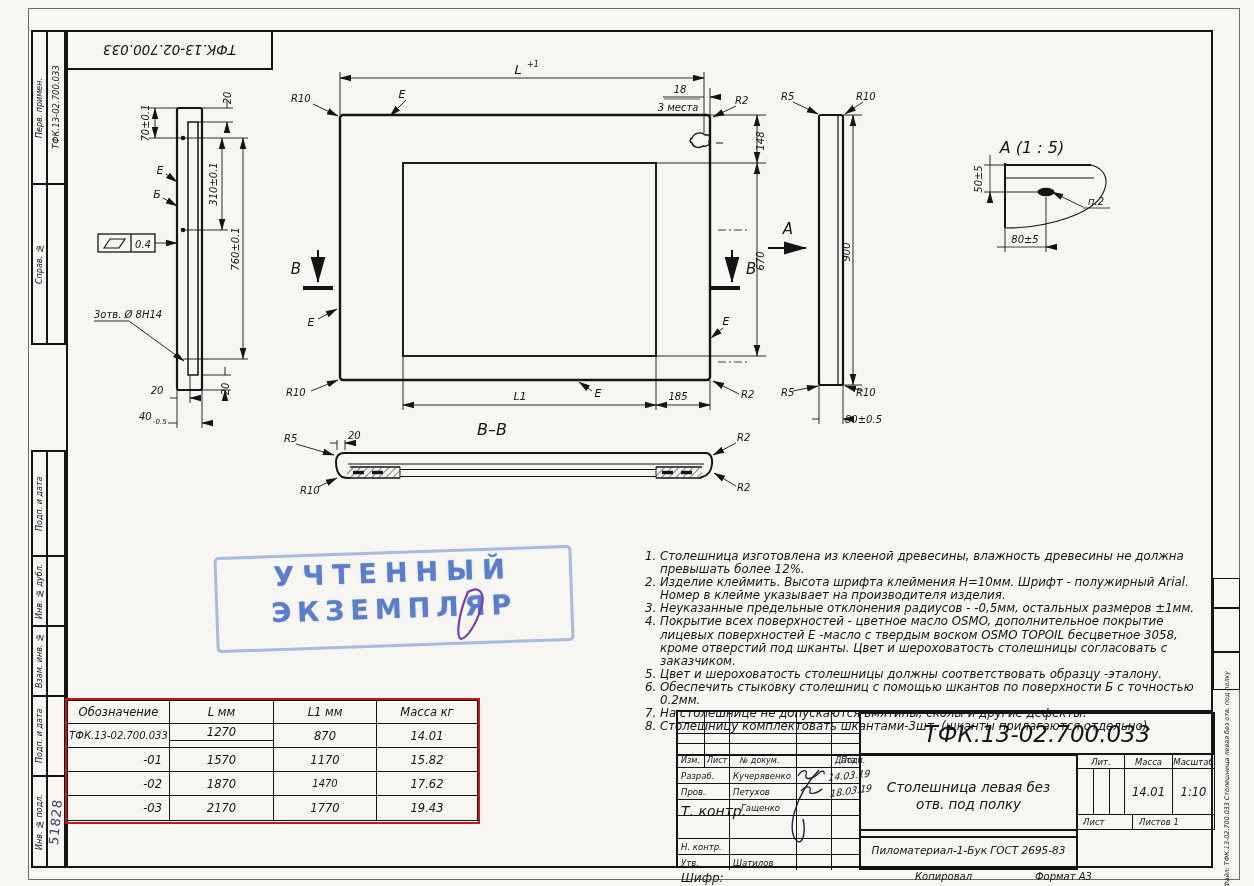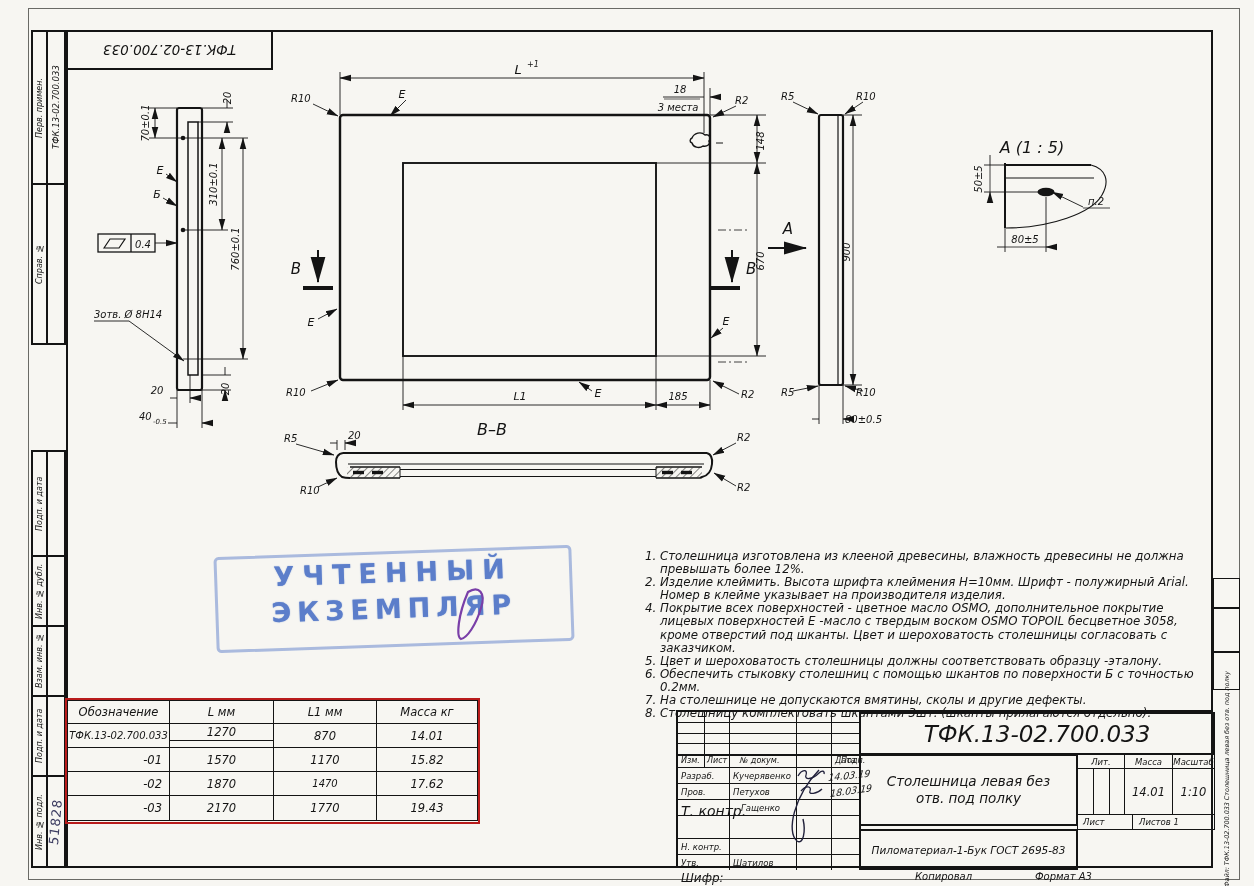--- a/index.html
+++ b/index.html
@@ -262,20 +262,21 @@
     <div style="font-size:27px;letter-spacing:8px;margin-top:3px;">УЧТЕННЫЙ</div>
     <div style="font-size:27px;letter-spacing:6px;margin-top:5px;">ЭКЗЕМПЛЯР</div>
   </div>
   <svg class="abs" style="left:448px;top:578px;" width="44" height="72">
     <path d="M20,14 C31,7 38,15 33,30 C28,47 19,60 13,61 C8,59 10,37 20,14 Z" stroke="#7a3fa8" stroke-width="2.2" fill="none"></path>
   </svg>
 
   <div class="abs it" style="left:645px;top:550px;width:570px;font-size:11.8px;line-height:13.1px;">
     <p class="note">1. Столешница изготовлена из клееной древесины, влажность древесины не должна превышать более 12%.</p>
     <p class="note">2. Изделие клеймить. Высота шрифта клеймения Н=10мм. Шрифт - полужирный Arial. Номер в клейме указывает на производителя изделия.</p>
+    <p class="note">3. Неуказанные предельные отклонения радиусов - -0,5мм, остальных размеров ±1мм.</p>
     <p class="note">4. Покрытие всех поверхностей - цветное масло OSMO, дополнительное покрытие лицевых поверхностей Е -масло с твердым воском OSMO TOPOIL бесцветное 3058, кроме отверстий под шканты. Цвет и шероховатость столешницы согласовать с заказчиком.</p>
     <p class="note">5. Цвет и шероховатость столешницы должны соответствовать образцу -эталону.</p>
     <p class="note">6. Обеспечить стыковку столешниц с помощью шкантов по поверхности Б с точностью 0.2мм.</p>
     <p class="note">7. На столешнице не допускаются вмятины, сколы и другие дефекты.</p>
     <p class="note">8. Столешницу комплектовать шкантами-3шт. (шканты прилагаются отдельно).</p>
   </div>
 
   <div class="abs" style="left:65px;top:698px;width:415px;height:126px;border:2px solid #b91c1c;">
 
     <div class="cell" style="left:0;top:0;width:103px;height:24px;font-size:11.5px;">Обозначение</div>
@@ -331,21 +332,21 @@
     <span class="tbt" style="left:55px;top:59px;font-size:8.5px;">Кучерявенко</span>
     <span class="tbt" style="left:3px;top:75px;font-size:8.5px;">Пров.</span>
     <span class="tbt" style="left:55px;top:75px;font-size:8.5px;">Петухов</span>
     <span class="tbt" style="left:3px;top:91px;font-size:14px;">Т. контр.</span>
     <span class="tbt" style="left:63px;top:91px;font-size:8.5px;">Гащенко</span>
     <span class="tbt" style="left:3px;top:130px;font-size:8.5px;">Н. контр.</span>
     <span class="tbt" style="left:3px;top:146px;font-size:8.5px;">Утв.</span>
     <span class="tbt" style="left:55px;top:146px;font-size:8.5px;">Шатилов</span>
 
     <div class="cell" style="left:181px;top:0;width:356px;height:43px;font-size:23px;border-width:2px;">ТФК.13-02.700.033</div>
-    <div class="cell" style="left:181px;top:42px;width:219px;height:72px;font-size:13.5px;padding:12px 14px;line-height:17px;border-width:2px;">Столешница левая без отв. под полку</div>
+    <div class="cell" style="left:181px;top:42px;width:219px;height:84px;font-size:13.5px;padding:12px 14px;line-height:17px;border-width:2px;">Столешница левая без отв. под полку</div>
     <div class="cell" style="left:181px;top:117px;width:219px;height:41px;font-size:10.5px;border-width:2px;">Пиломатериал-1-Бук ГОСТ 2695-83</div>
     <div class="cell" style="left:399px;top:42px;width:48px;height:15px;font-size:8.5px;">Лит.</div>
     <div class="cell" style="left:446px;top:42px;width:49px;height:15px;font-size:8.5px;">Масса</div>
     <div class="cell" style="left:494px;top:42px;width:43px;height:15px;font-size:8.5px;">Масштаб</div>
     <div class="cell" style="left:399px;top:56px;width:17px;height:47px;"></div>
     <div class="cell" style="left:415px;top:56px;width:17px;height:47px;"></div>
     <div class="cell" style="left:431px;top:56px;width:16px;height:47px;"></div>
     <div class="cell" style="left:446px;top:56px;width:49px;height:47px;font-size:11.5px;">14.01</div>
     <div class="cell" style="left:494px;top:56px;width:43px;height:47px;font-size:11.5px;">1:10</div>
     <div class="cell" style="left:399px;top:102px;width:56px;height:16px;font-size:8.5px;justify-content:flex-start;padding-left:5px;">Лист</div>

